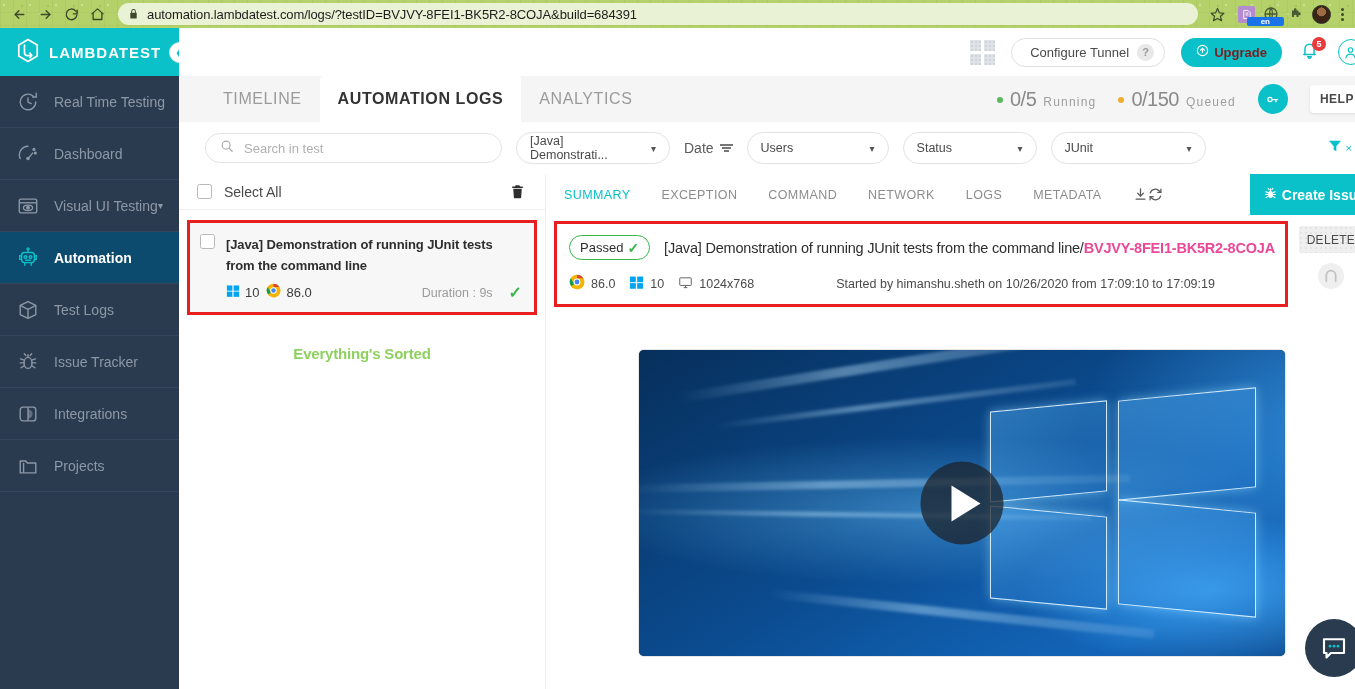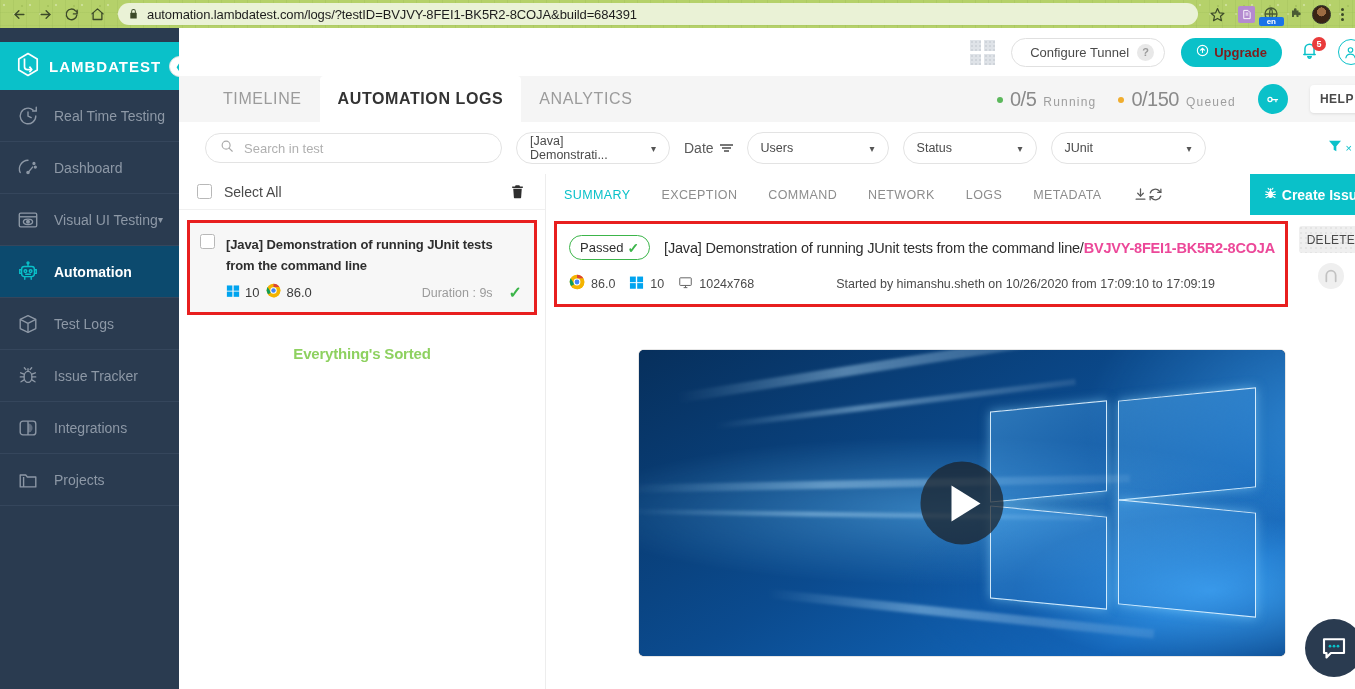--- a/index.html
+++ b/index.html
@@ -36,38 +36,38 @@
   .omnibox .url {
     font-size: 13px; color: #1d1d1d; white-space: nowrap;
     overflow: hidden; text-overflow: ellipsis; letter-spacing: -0.1px;
   }
   .chrome-right { display: flex; align-items: center; gap: 7px; flex: 0 0 auto; padding-right: 2px; }
   .ext-ico { width: 18px; height: 18px; display: flex; align-items: center; justify-content: center; position: relative; }
   .ext-purple { width: 17px; height: 17px; background: #b48ad0; border-radius: 2px;
     display:flex; align-items:center; justify-content:center; }
   .lang-badge {
     position: absolute; bottom: -3px; right: -4px; background: #1a73e8; color: #fff;
-    font-size: 8px; line-height: 9px; padding: 0 8px; border-radius: 2px; font-weight: bold;
+    font-size: 8px; line-height: 9px; padding: 0 14px; border-radius: 2px; font-weight: bold;
   }
   .avatar-chrome {
     width: 19px; height: 19px; border-radius: 50%;
     background: radial-gradient(circle at 50% 35%, #9c6b42 0 32%, #3a2414 33% 100%);
     border: 1px solid #2c2c2c;
   }
   .kebab { display: flex; flex-direction: column; gap: 2px; padding: 0 3px; }
   .kebab i { width: 3px; height: 3px; border-radius: 50%; background: #3c4a28; display: block; }
 
   
   .app { position: relative; width: 1355px; height: 661px; background: #fff; display: flex; }
 
   
   .sidebar { width: 179px; height: 661px; background: #2a3b50; flex: 0 0 179px; position: relative; }
   .side-logo {
     height: 48px; background: #0ac1c9; display: flex; align-items: center;
-    padding-left: 16px; color: #fff; position: relative; margin-top: 14px;
+    padding-left: 16px; color: #fff; position: relative;
   }
   .side-logo .lt-name { font-size: 15px; font-weight: bold; letter-spacing: 1px; margin-left: 9px; }
   .collapse-btn {
     position: absolute; right: -11px; top: 14px; width: 21px; height: 21px;
     border-radius: 50%; background: #fff; color: #0ac1c9;
     display: flex; align-items: center; justify-content: center; font-size: 11px;
     border: 1px solid #e2e2e2;
   }
   .side-item {
     height: 52px; display: flex; align-items: center; padding-left: 17px;

